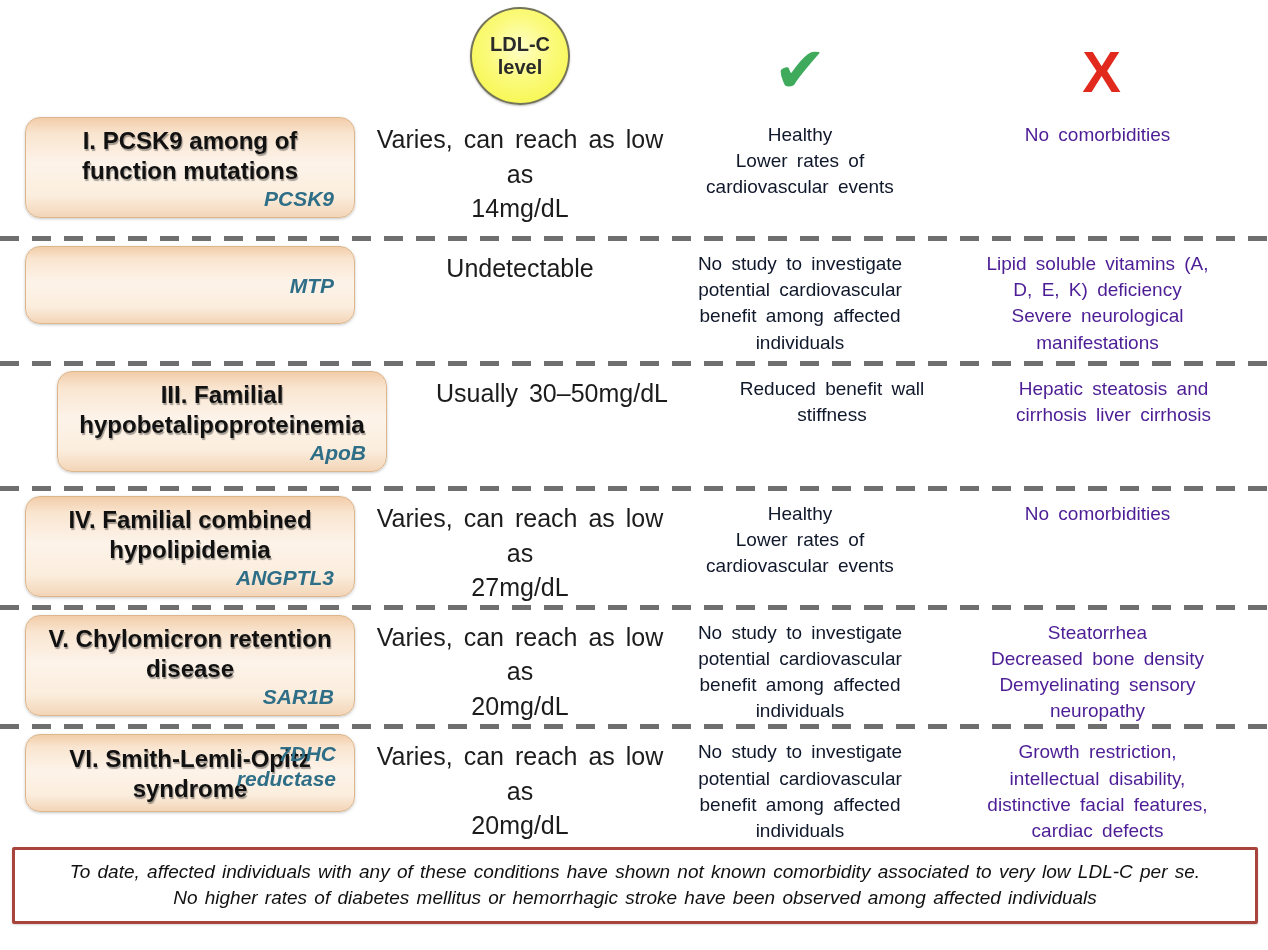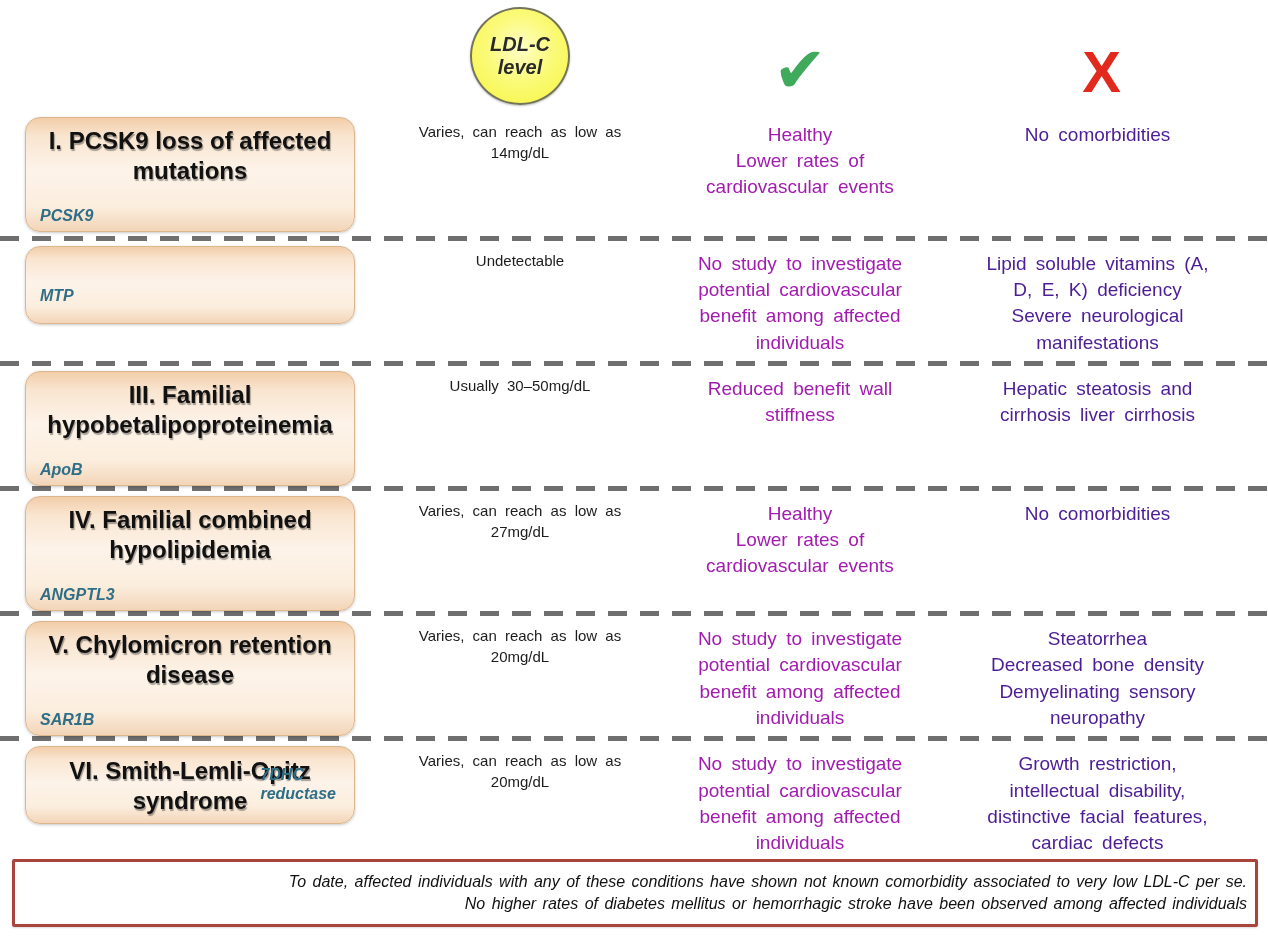--- a/index.html
+++ b/index.html
@@ -9,79 +9,79 @@
   
   .grid-row{display:grid;grid-template-columns:375px 290px 270px 1fr;align-items:start;}
 
   
   .header{height:112px;}
   .h-cell{display:flex;justify-content:center;align-items:center;height:100%;}
   .circle{width:96px;height:94px;border-radius:50%;
     background:radial-gradient(circle at 50% 42%, #ffffc8 0%, #fbfa7a 45%, #f5f53c 100%);
     border:2px solid #74745a;display:flex;align-items:center;justify-content:center;
     text-align:center;font-size:20px;font-weight:700;color:#2a2a2a;line-height:1.15;
-    white-space:pre-line;box-shadow:0 1px 2px rgba(0,0,0,.25);font-style:italic;}
+    white-space:pre-line;box-shadow:0 1px 2px rgba(0,0,0,.25);}
   .check{font-size:64px;color:#3fa95c;font-weight:700;line-height:1;padding-top:14px;}
   .cross{font-size:58px;color:#e2291d;font-weight:700;line-height:1;padding-top:16px;
     font-family:"Liberation Sans",sans-serif;}
 
   
   .sep{height:5px;background:repeating-linear-gradient(to right,#6f6f6f 0 19px,transparent 19px 32px);}
 
   
   .row{position:relative;}
   .row:nth-of-type(1){height:102px;}
   .row:nth-of-type(2){height:124px;}
   .row:nth-of-type(3){height:138px;}
   .row:nth-of-type(4){height:120px;}
   .row:nth-of-type(5){height:126px;}
-  .row:nth-of-type(6){height:120px;}
+  .row:nth-of-type(6){height:120px;padding-left:32px;}
 
   .c-label{padding:5px 0 0 25px;}
   .label-box{position:relative;width:330px;min-height:78px;box-sizing:border-box;
     padding:8px 14px 6px;border-radius:15px;
     background:linear-gradient(180deg,#f2cda9 0%,#f9e5d0 16%,#fdf3e9 46%,#fbeede 78%,#f3d5b8 100%);
     border:1px solid #dcb68c;box-shadow:0 1px 3px rgba(0,0,0,.22);
     display:flex;flex-direction:column;justify-content:center;}
   .cond-title{font-size:24px;font-weight:700;color:#111;text-align:center;line-height:1.25;
     text-shadow:1px 1.5px 1px rgba(0,0,0,.35);}
-  .gene{font-size:16px;font-weight:700;font-style:italic;color:#2e6e87;
-    padding-right:6px;line-height:1.2;white-space:pre-line;margin-top:20px;}
+  .gene{font-size:21px;font-weight:700;font-style:italic;color:#2e6e87;text-align:right;
+    padding-right:6px;line-height:1.2;white-space:pre-line;}
   .gene-abs .gene{position:absolute;right:12px;bottom:20px;}
 
   .cell-text{padding-top:10px;text-align:center;white-space:pre-line;line-height:1.38;
     font-size:19px;word-spacing:4px;}
-  .c-ldl{color:#1c1c1c;font-size:15px;}
-  .c-benefit{color:#a21caf;}
+  .c-ldl{color:#1c1c1c;font-size:25px;}
+  .c-benefit{color:#0f172a;}
   .c-comorb{color:#4c1d95;padding-left:6px;padding-right:14px;}
 
   
   .footer{margin:3px 10px 0 12px;border:3.5px solid #a8443c;border-radius:2px;
-    padding:9px 8px 10px;text-align:right;font-style:italic;font-size:16px;color:#111;
+    padding:9px 8px 10px;text-align:center;font-style:italic;font-size:19px;color:#111;
     line-height:1.35;word-spacing:2px;box-shadow:0 1px 2px rgba(0,0,0,.15);}
 </style>
 </head>
 <body>
 
 <div class="figure">
 
   <div class="grid-row header">
     <div class="h-cell"></div>
     <div class="h-cell">
       <div class="circle">LDL-C
 level</div>
     </div>
     <div class="h-cell check">✔</div>
     <div class="h-cell cross">X</div>
   </div>
 
   <div class="grid-row row">
     <div class="c-label">
       <div class="label-box">
-        <div class="cond-title">I. PCSK9 loss of affected mutations</div>
+        <div class="cond-title">I. PCSK9 among of function mutations</div>
         <div class="gene">PCSK9</div>
       </div>
     </div>
     <div class="cell-text c-ldl">Varies, can reach as low as
 14mg/dL</div>
     <div class="cell-text c-benefit">Healthy
 Lower rates of
 cardiovascular events</div>
     <div class="cell-text c-comorb">No comorbidities</div>
   </div>

